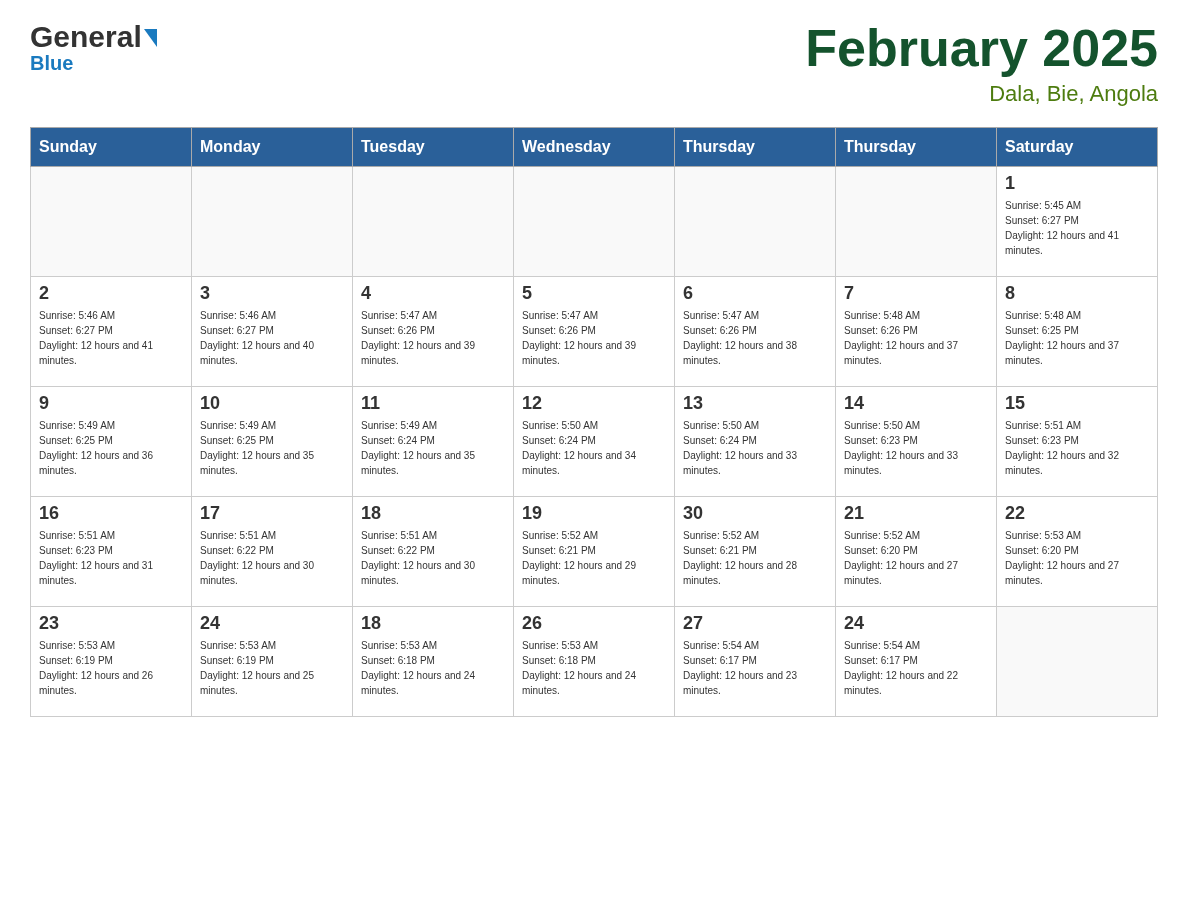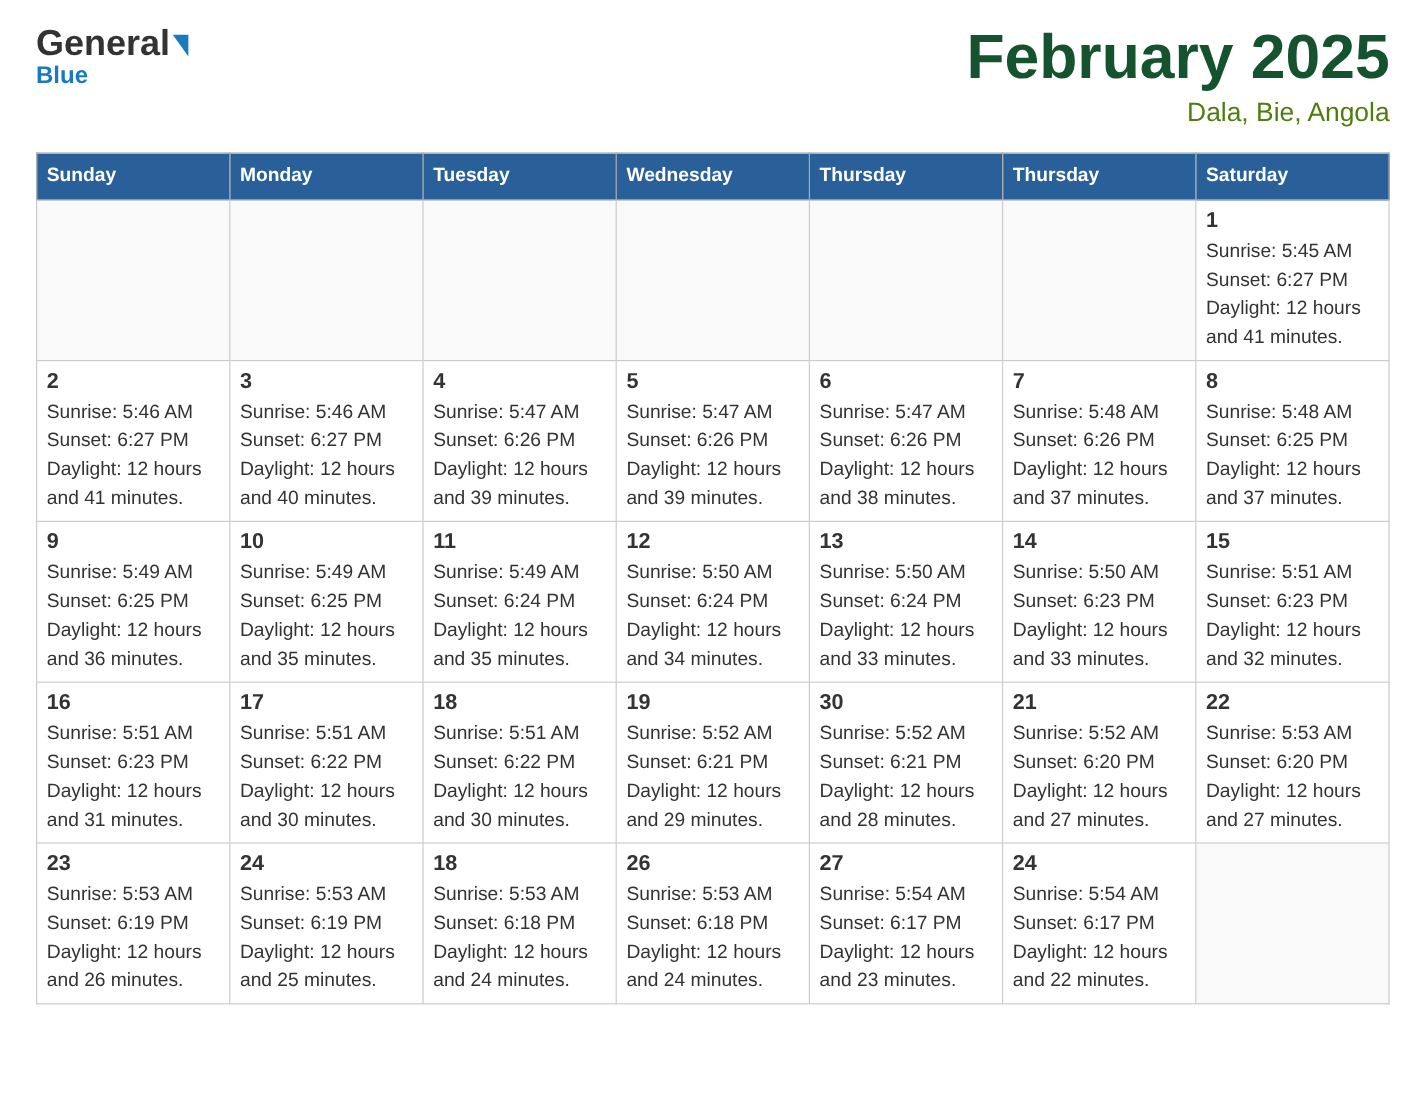--- a/index.html
+++ b/index.html
@@ -65,21 +65,21 @@
       background: #f9f9f9;
     }
     .day-number {
       font-size: 18px;
       font-weight: bold;
       color: #333;
       display: block;
       margin-bottom: 4px;
     }
     .day-info {
-      font-size: 16px;
+      font-size: 10px;
       line-height: 1.5;
       color: #333;
     }
     .logo-row {
       display: flex;
       align-items: center;
       gap: 0;
     }
     .logo-text-general {
       font-size: 30px;

